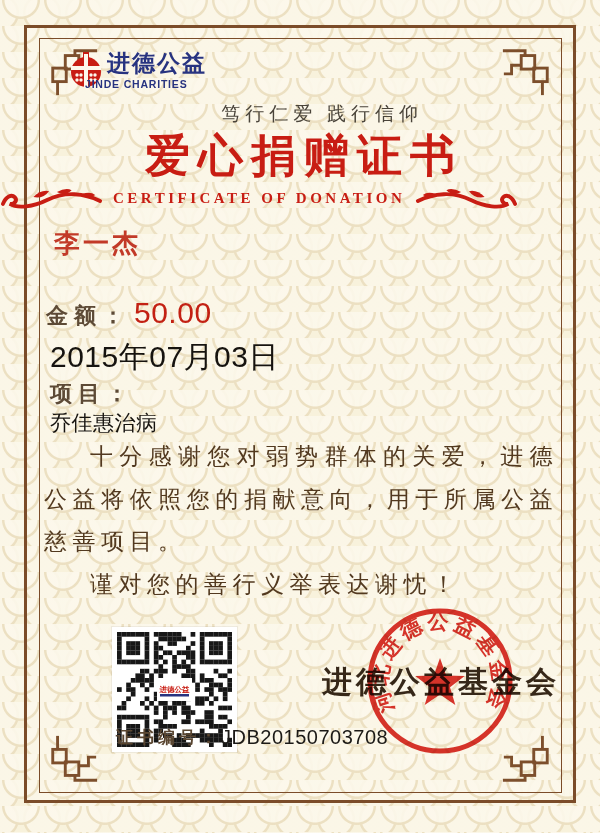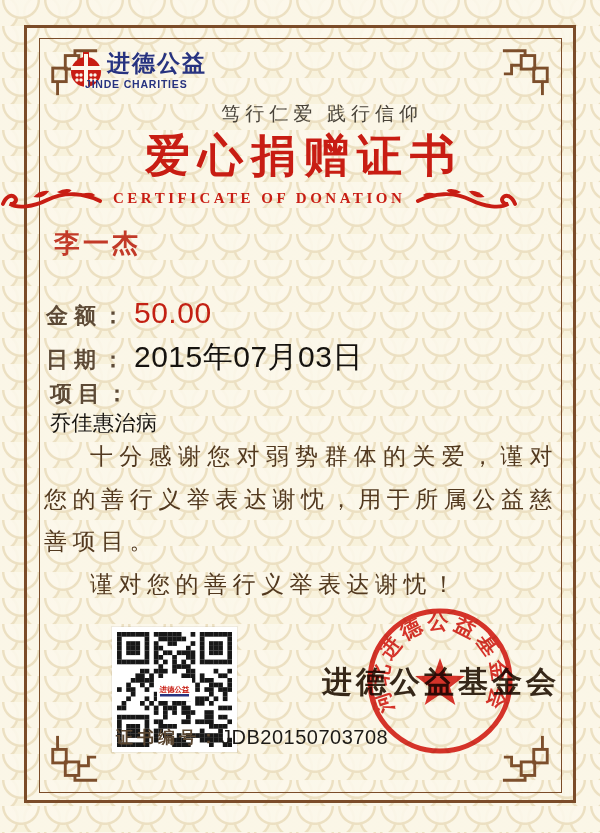--- a/index.html
+++ b/index.html
@@ -161,30 +161,29 @@
       </svg>
   </div>
 
   <div class="recipient">李一杰</div>
 
   <div class="field-row r0">
     <span class="field-label">金额：</span>
     <span class="field-value red">50.00</span>
   </div>
   <div class="field-row r1">
-    <span class="field-label">日期：</span>
     <span class="field-value">2015年07月03日</span>
   </div>
   <div class="field-row r2">
     <span class="field-label">项目：</span>
     <span class="field-value">乔佳惠治病</span>
   </div>
 
   <div class="body-text">
-    <p>十分感谢您对弱势群体的关爱，谨对您的善行义举表达谢忱，用于所属公益慈善项目。</p>
+    <p>十分感谢您对弱势群体的关爱，进德公益将依照您的捐献意向，用于所属公益慈善项目。</p>
     <p>谨对您的善行义举表达谢忱！</p>
   </div>
 
   <div class="qr" id="qr-box">
       <svg width="115" height="115" viewBox="0 0 115 115">
         <rect x="0.0" y="0.0" width="4.7" height="4.7" fill="#171717"></rect>
         <rect x="4.6" y="0.0" width="4.7" height="4.7" fill="#171717"></rect>
         <rect x="9.2" y="0.0" width="4.7" height="4.7" fill="#171717"></rect>
         <rect x="13.8" y="0.0" width="4.7" height="4.7" fill="#171717"></rect>
         <rect x="18.4" y="0.0" width="4.7" height="4.7" fill="#171717"></rect>

